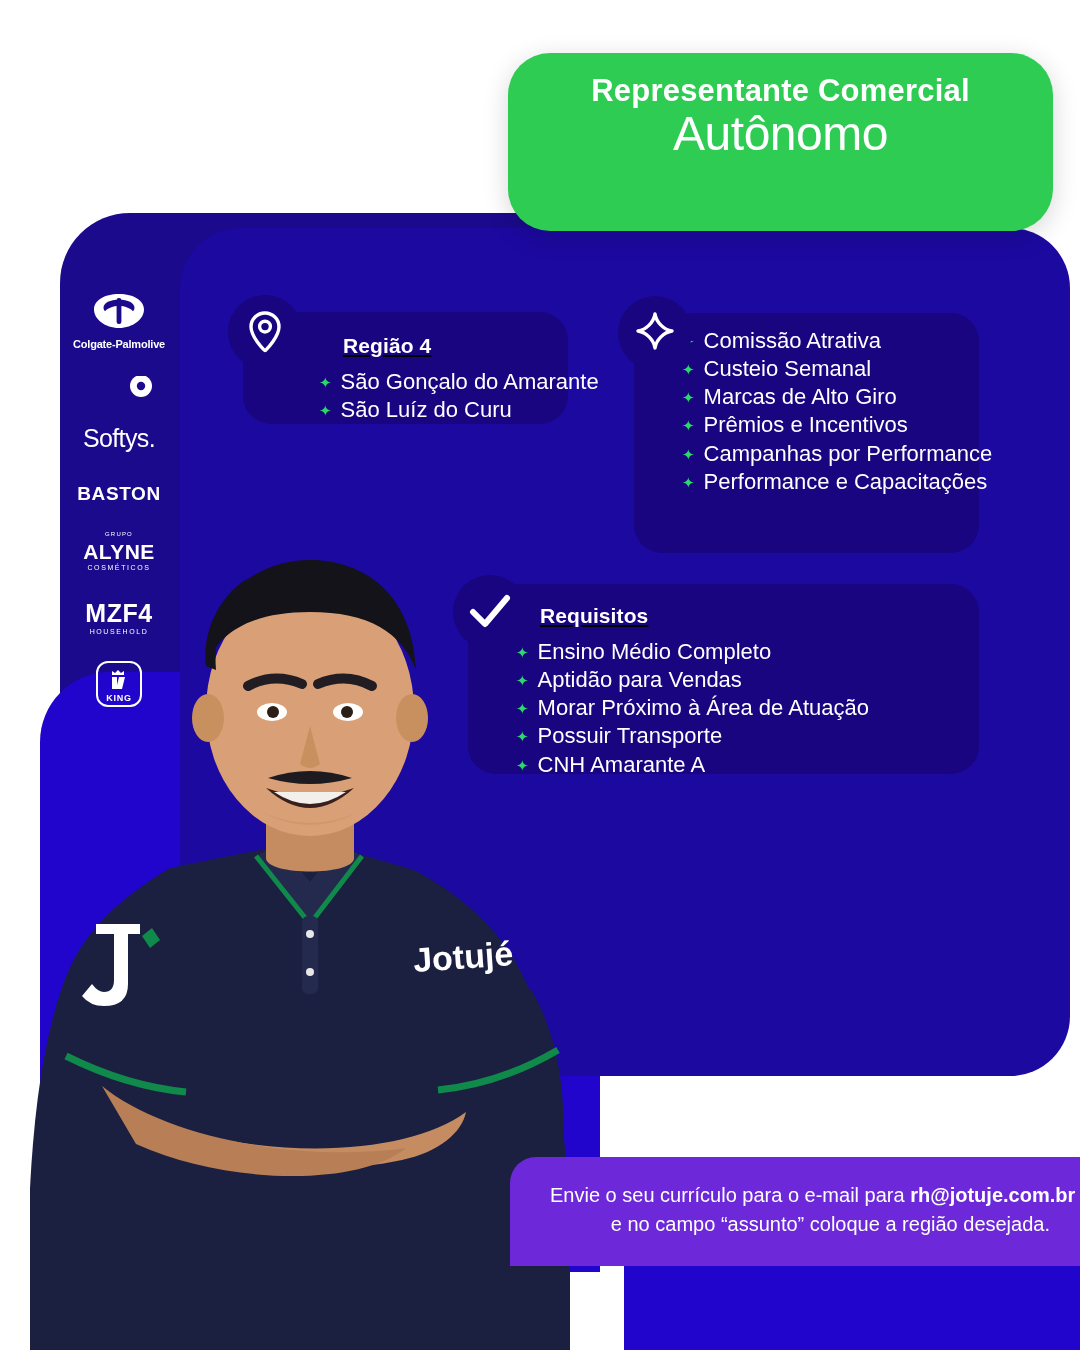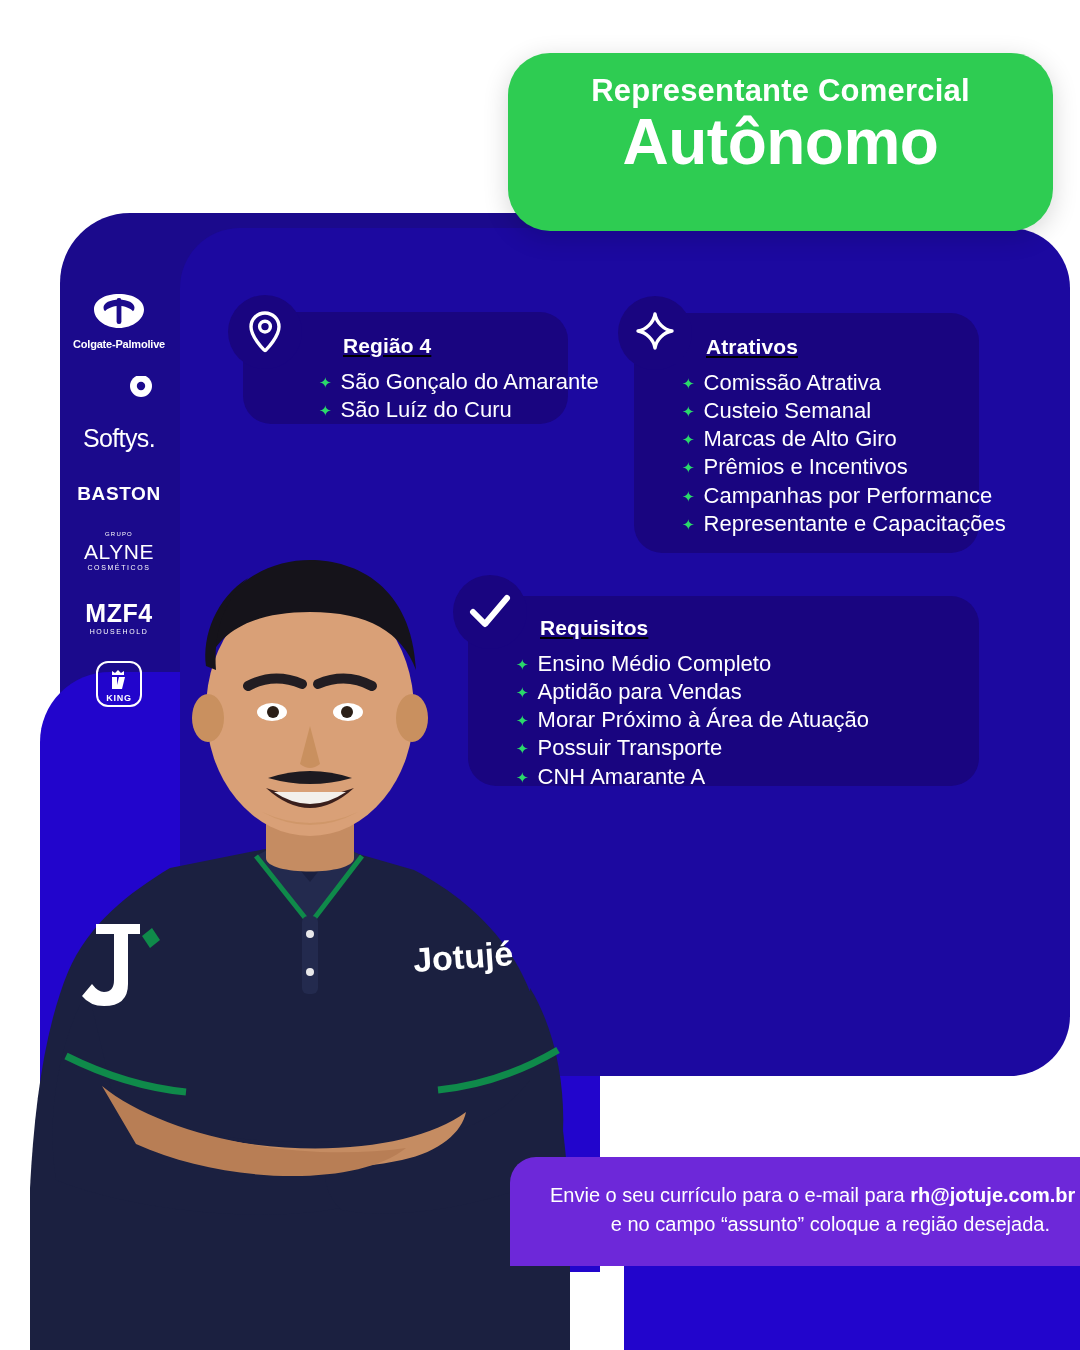--- a/index.html
+++ b/index.html
@@ -69,22 +69,22 @@
     box-shadow: 0 6px 26px rgba(0,0,0,0.16);
   }
   .badge-title .line1 {
     font-size: 31px;
     font-weight: 700;
     letter-spacing: 0.2px;
     line-height: 1.05;
     white-space: nowrap;
   }
   .badge-title .line2 {
-    font-size: 64px;
-    font-weight: 700;
+    font-size: 48px;
+    font-weight: 400;
     letter-spacing: -0.5px;
     line-height: 1.0;
     margin-top: 2px;
     white-space: nowrap;
   }
 
   
   .logo-rail {
     position: absolute;
     left: 60px;
@@ -128,21 +128,21 @@
     font-weight: 400;
     letter-spacing: -0.6px;
   }
   .word-baston {
     font-size: 19px;
     font-weight: 700;
     letter-spacing: 0.6px;
   }
   .word-alyne {
     font-size: 21px;
-    font-weight: 400;
+    font-weight: 700;
     letter-spacing: 0.5px;
     line-height: 1;
   }
   .word-mzf {
     font-size: 25px;
     font-weight: 700;
     letter-spacing: 0.5px;
     line-height: 1;
   }
   .king-box {
@@ -166,21 +166,21 @@
   
   .info-card {
     position: absolute;
     background: #190580;
     border-radius: 28px;
     z-index: 7;
     box-sizing: border-box;
   }
   .card-regiao { left: 243px; top: 312px; width: 325px; height: 112px; padding: 14px 26px 16px 76px; }
   .card-atrativos { left: 634px; top: 313px; width: 345px; height: 240px; padding: 14px 24px 16px 48px; }
-  .card-requisitos { left: 468px; top: 596px; width: 511px; height: 190px; padding: 12px 24px 16px 48px; }
+  .card-requisitos { left: 468px; top: 584px; width: 511px; height: 190px; padding: 12px 24px 16px 48px; }
 
   .card-head {
     display: flex;
     align-items: center;
     height: 40px;
     margin-bottom: 2px;
     text-decoration: underline;
   }
   .card-title {
     color: #ffffff;
@@ -355,23 +355,20 @@
       </li>
     </ul>
   </div>
 
   <div class="icon-badge icon-star">
     <svg width="44" height="44" viewBox="0 0 44 44" aria-hidden="true">
       <path d="M22 3c1.2 8.1 8.9 15.8 17 17-8.1 1.2-15.8 8.9-17 17-1.2-8.1-8.9-15.8-17-17C13.1 18.8 20.8 11.1 22 3Z" fill="none" stroke="#ffffff" stroke-width="3.4" stroke-linejoin="round"></path>
     </svg>
   </div>
   <div class="info-card card-atrativos">
-    <div class="card-head">
-      <span class="card-title card-title-ind">Atrativos</span>
-    </div>
     <ul class="bullet-list">
       <li>
         <span class="diamond">✦</span>
         <span>Comissão Atrativa</span>
       </li>
       <li>
         <span class="diamond">✦</span>
         <span>Custeio Semanal</span>
       </li>
       <li>
@@ -381,21 +378,21 @@
       <li>
         <span class="diamond">✦</span>
         <span>Prêmios e Incentivos</span>
       </li>
       <li>
         <span class="diamond">✦</span>
         <span>Campanhas por Performance</span>
       </li>
       <li>
         <span class="diamond">✦</span>
-        <span>Representante e Capacitações</span>
+        <span>Performance e Capacitações</span>
       </li>
     </ul>
   </div>
 
   <div class="icon-badge icon-check">
     <svg width="44" height="38" viewBox="0 0 44 38" aria-hidden="true">
       <path d="M5 19 L17 31 L39 5" fill="none" stroke="#ffffff" stroke-width="6" stroke-linecap="round" stroke-linejoin="round"></path>
     </svg>
   </div>
   <div class="info-card card-requisitos">

